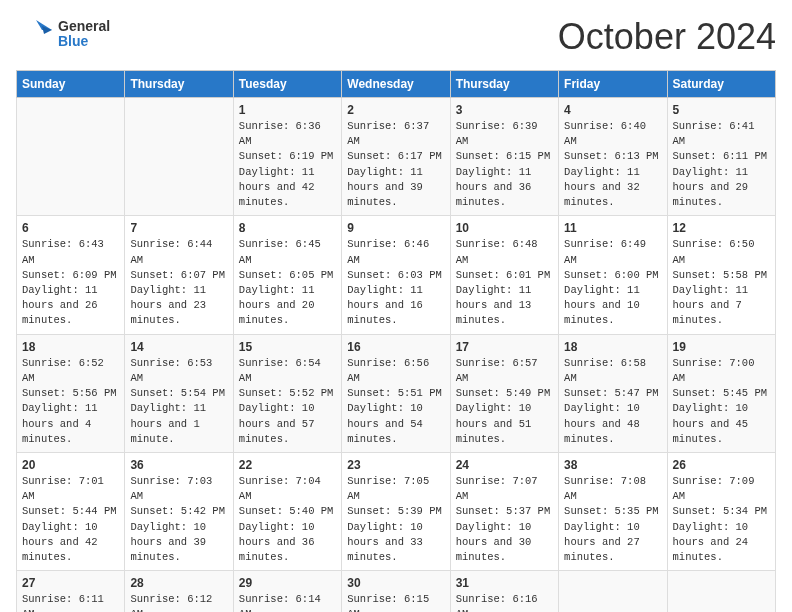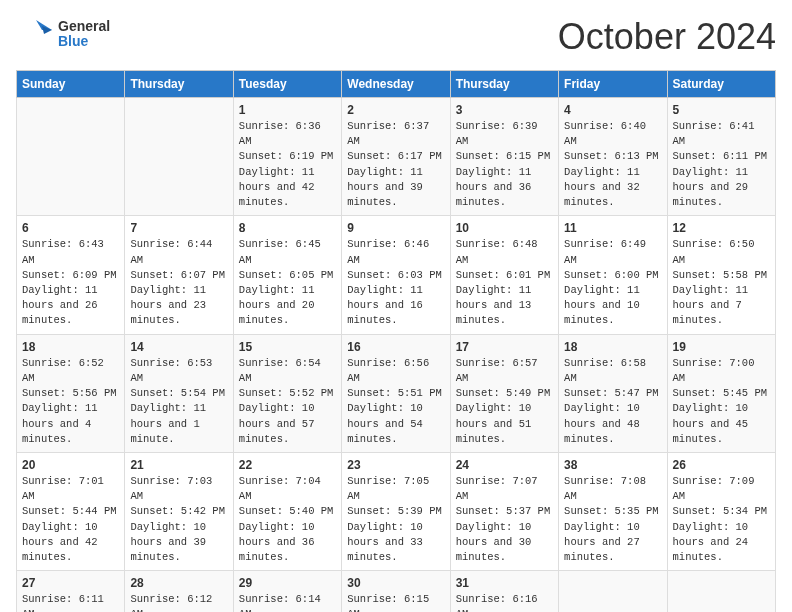--- a/index.html
+++ b/index.html
@@ -193,21 +193,21 @@
         <span class="day-number">19</span>
         <span class="day-info">Sunrise: 7:00 AM<br>Sunset: 5:45 PM<br>Daylight: 10 hours and 45 minutes.</span>
       </td>
       </tr>
       <tr>
         <td>
         <span class="day-number">20</span>
         <span class="day-info">Sunrise: 7:01 AM<br>Sunset: 5:44 PM<br>Daylight: 10 hours and 42 minutes.</span>
       </td>
         <td>
-        <span class="day-number">21</span>
+        <span class="day-number">36</span>
         <span class="day-info">Sunrise: 7:03 AM<br>Sunset: 5:42 PM<br>Daylight: 10 hours and 39 minutes.</span>
       </td>
         <td>
         <span class="day-number">22</span>
         <span class="day-info">Sunrise: 7:04 AM<br>Sunset: 5:40 PM<br>Daylight: 10 hours and 36 minutes.</span>
       </td>
         <td>
         <span class="day-number">23</span>
         <span class="day-info">Sunrise: 7:05 AM<br>Sunset: 5:39 PM<br>Daylight: 10 hours and 33 minutes.</span>
       </td>

